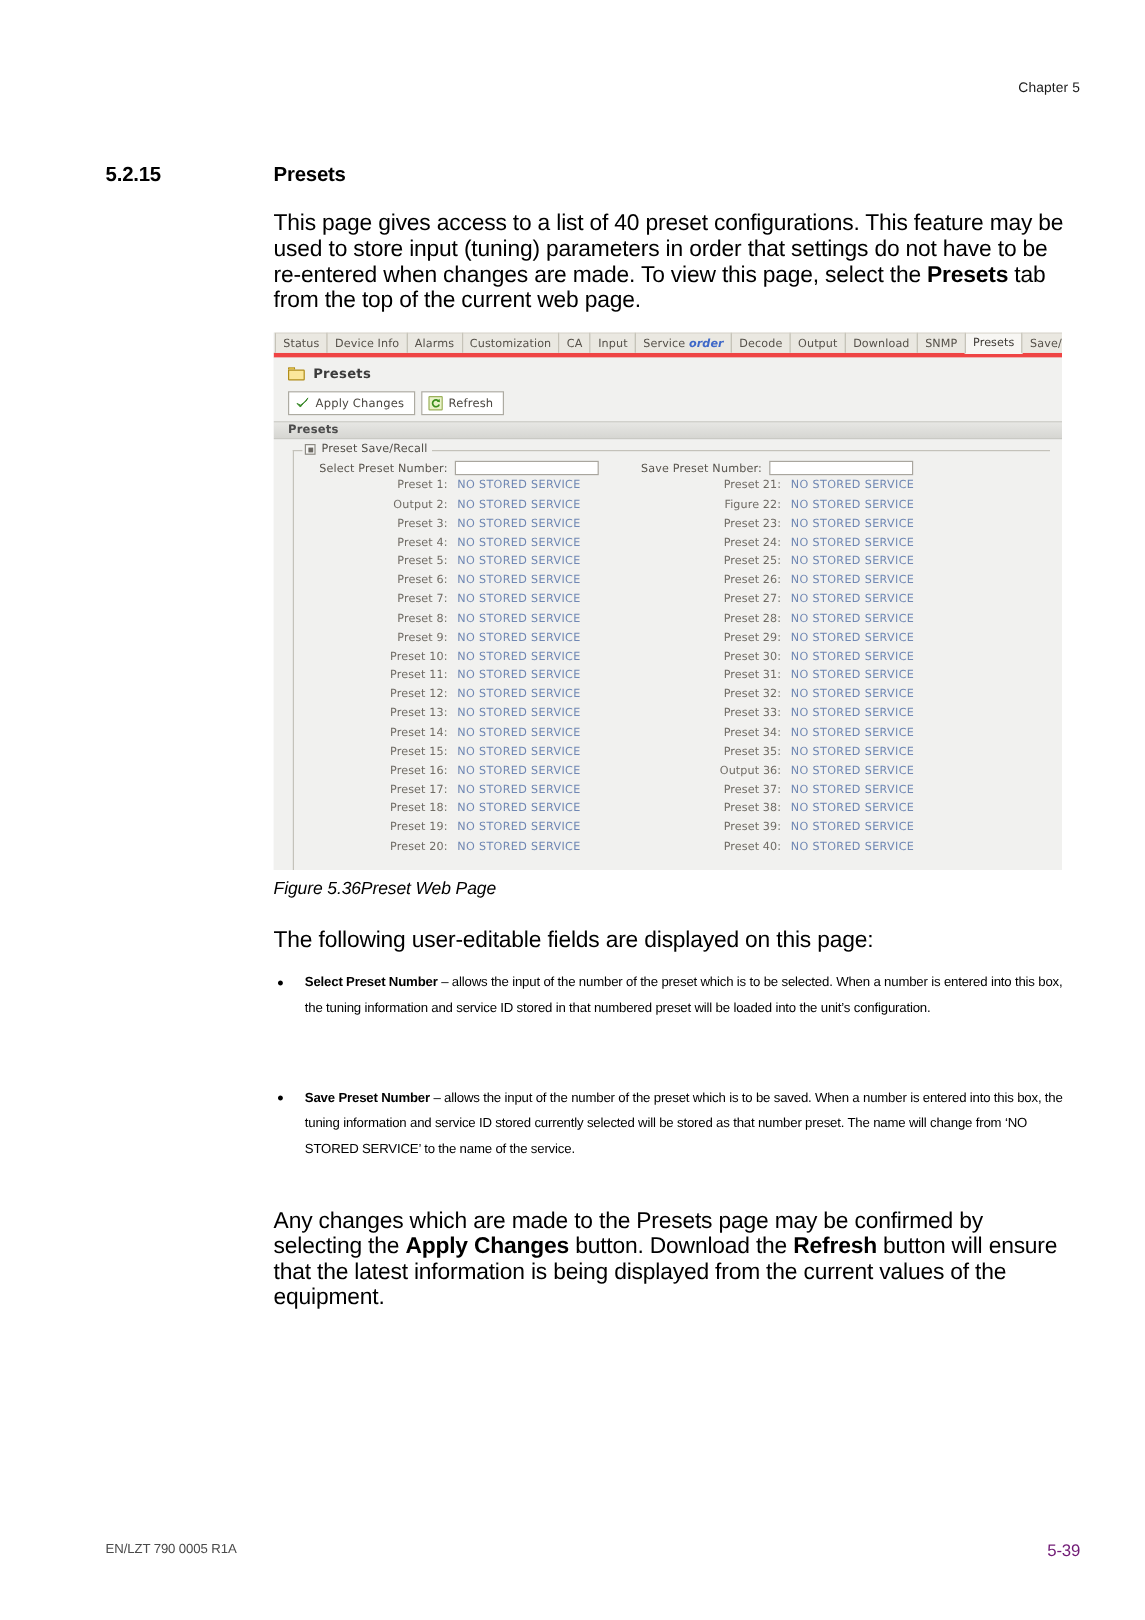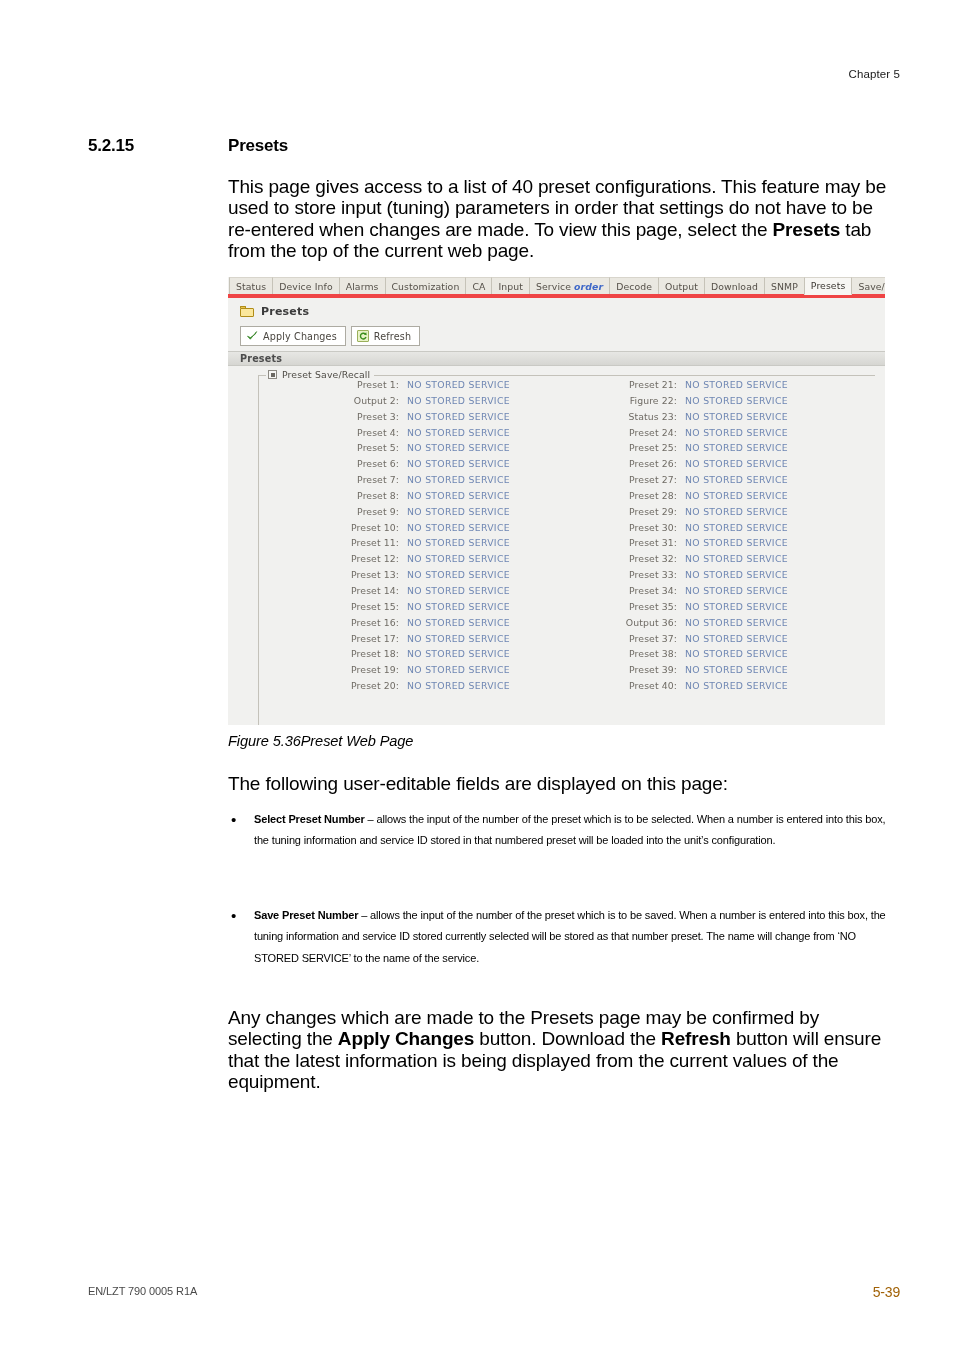--- a/index.html
+++ b/index.html
@@ -210,26 +210,26 @@
   }
   .band-text {
     font-size: 9.6px;
     font-weight: bold;
     color: #4c4c4c;
     letter-spacing: 0.2px;
   }
 
   
   .fieldset {
-    margin: 9px 10px 0 30px;
+    margin: 9px 10px 0 16px;
     border: 1px solid #c4c2ba;
     border-right: none;
     border-bottom: none;
     position: relative;
-    padding: 0 0 0 12px;
+    padding: 0 0 0 0;
     height: 360px;
     box-sizing: border-box;
   }
   .legend {
     position: absolute;
     top: -7px;
     left: 7px;
     background: #f1f1ef;
     padding: 0 4px 0 2px;
     display: flex;
@@ -369,21 +369,21 @@
     bottom: 53px;
     font-size: 11px;
     color: #4a4a4a;
     letter-spacing: -0.1px;
   }
   .footer-right {
     position: absolute;
     right: 54px;
     bottom: 50px;
     font-size: 14px;
-    color: #a16207;
+    color: #701a75;
     font-weight: normal;
     letter-spacing: -0.2px;
   }
 </style>
 </head>
 <body>
 
 <div class="page-header">Chapter 5</div>
 
 <div class="sec-wrap">
@@ -471,20 +471,30 @@
   <div class="band">
     <span class="band-text">Presets</span>
   </div>
 
   <div class="fieldset">
     <div class="legend">
       <span class="collapse-box"></span>
       <span class="legend-text">Preset Save/Recall</span>
     </div>
 
+    <div class="numrow">
+      <div class="numcell left">
+        <span class="lbl">Select Preset Number:</span>
+        <input class="numinput" type="text" value="" style="">
+      </div>
+      <div class="numcell right">
+        <span class="lbl">Save Preset Number:</span>
+        <input class="numinput" type="text" value="" style="">
+      </div>
+    </div>
 
     <div class="presets-grid">
       <div class="preset-col colA">
           <div class="preset-row">
             <span class="preset-lbl">Preset 1:</span>
             <span class="preset-val">NO STORED SERVICE</span>
           </div>
           <div class="preset-row">
             <span class="preset-lbl">Output 2:</span>
             <span class="preset-val">NO STORED SERVICE</span>
@@ -565,21 +575,21 @@
       <div class="preset-col colB">
           <div class="preset-row">
             <span class="preset-lbl">Preset 21:</span>
             <span class="preset-val">NO STORED SERVICE</span>
           </div>
           <div class="preset-row">
             <span class="preset-lbl">Figure 22:</span>
             <span class="preset-val">NO STORED SERVICE</span>
           </div>
           <div class="preset-row">
-            <span class="preset-lbl">Status 23:</span>
+            <span class="preset-lbl">Preset 23:</span>
             <span class="preset-val">NO STORED SERVICE</span>
           </div>
           <div class="preset-row">
             <span class="preset-lbl">Preset 24:</span>
             <span class="preset-val">NO STORED SERVICE</span>
           </div>
           <div class="preset-row">
             <span class="preset-lbl">Preset 25:</span>
             <span class="preset-val">NO STORED SERVICE</span>
           </div>

